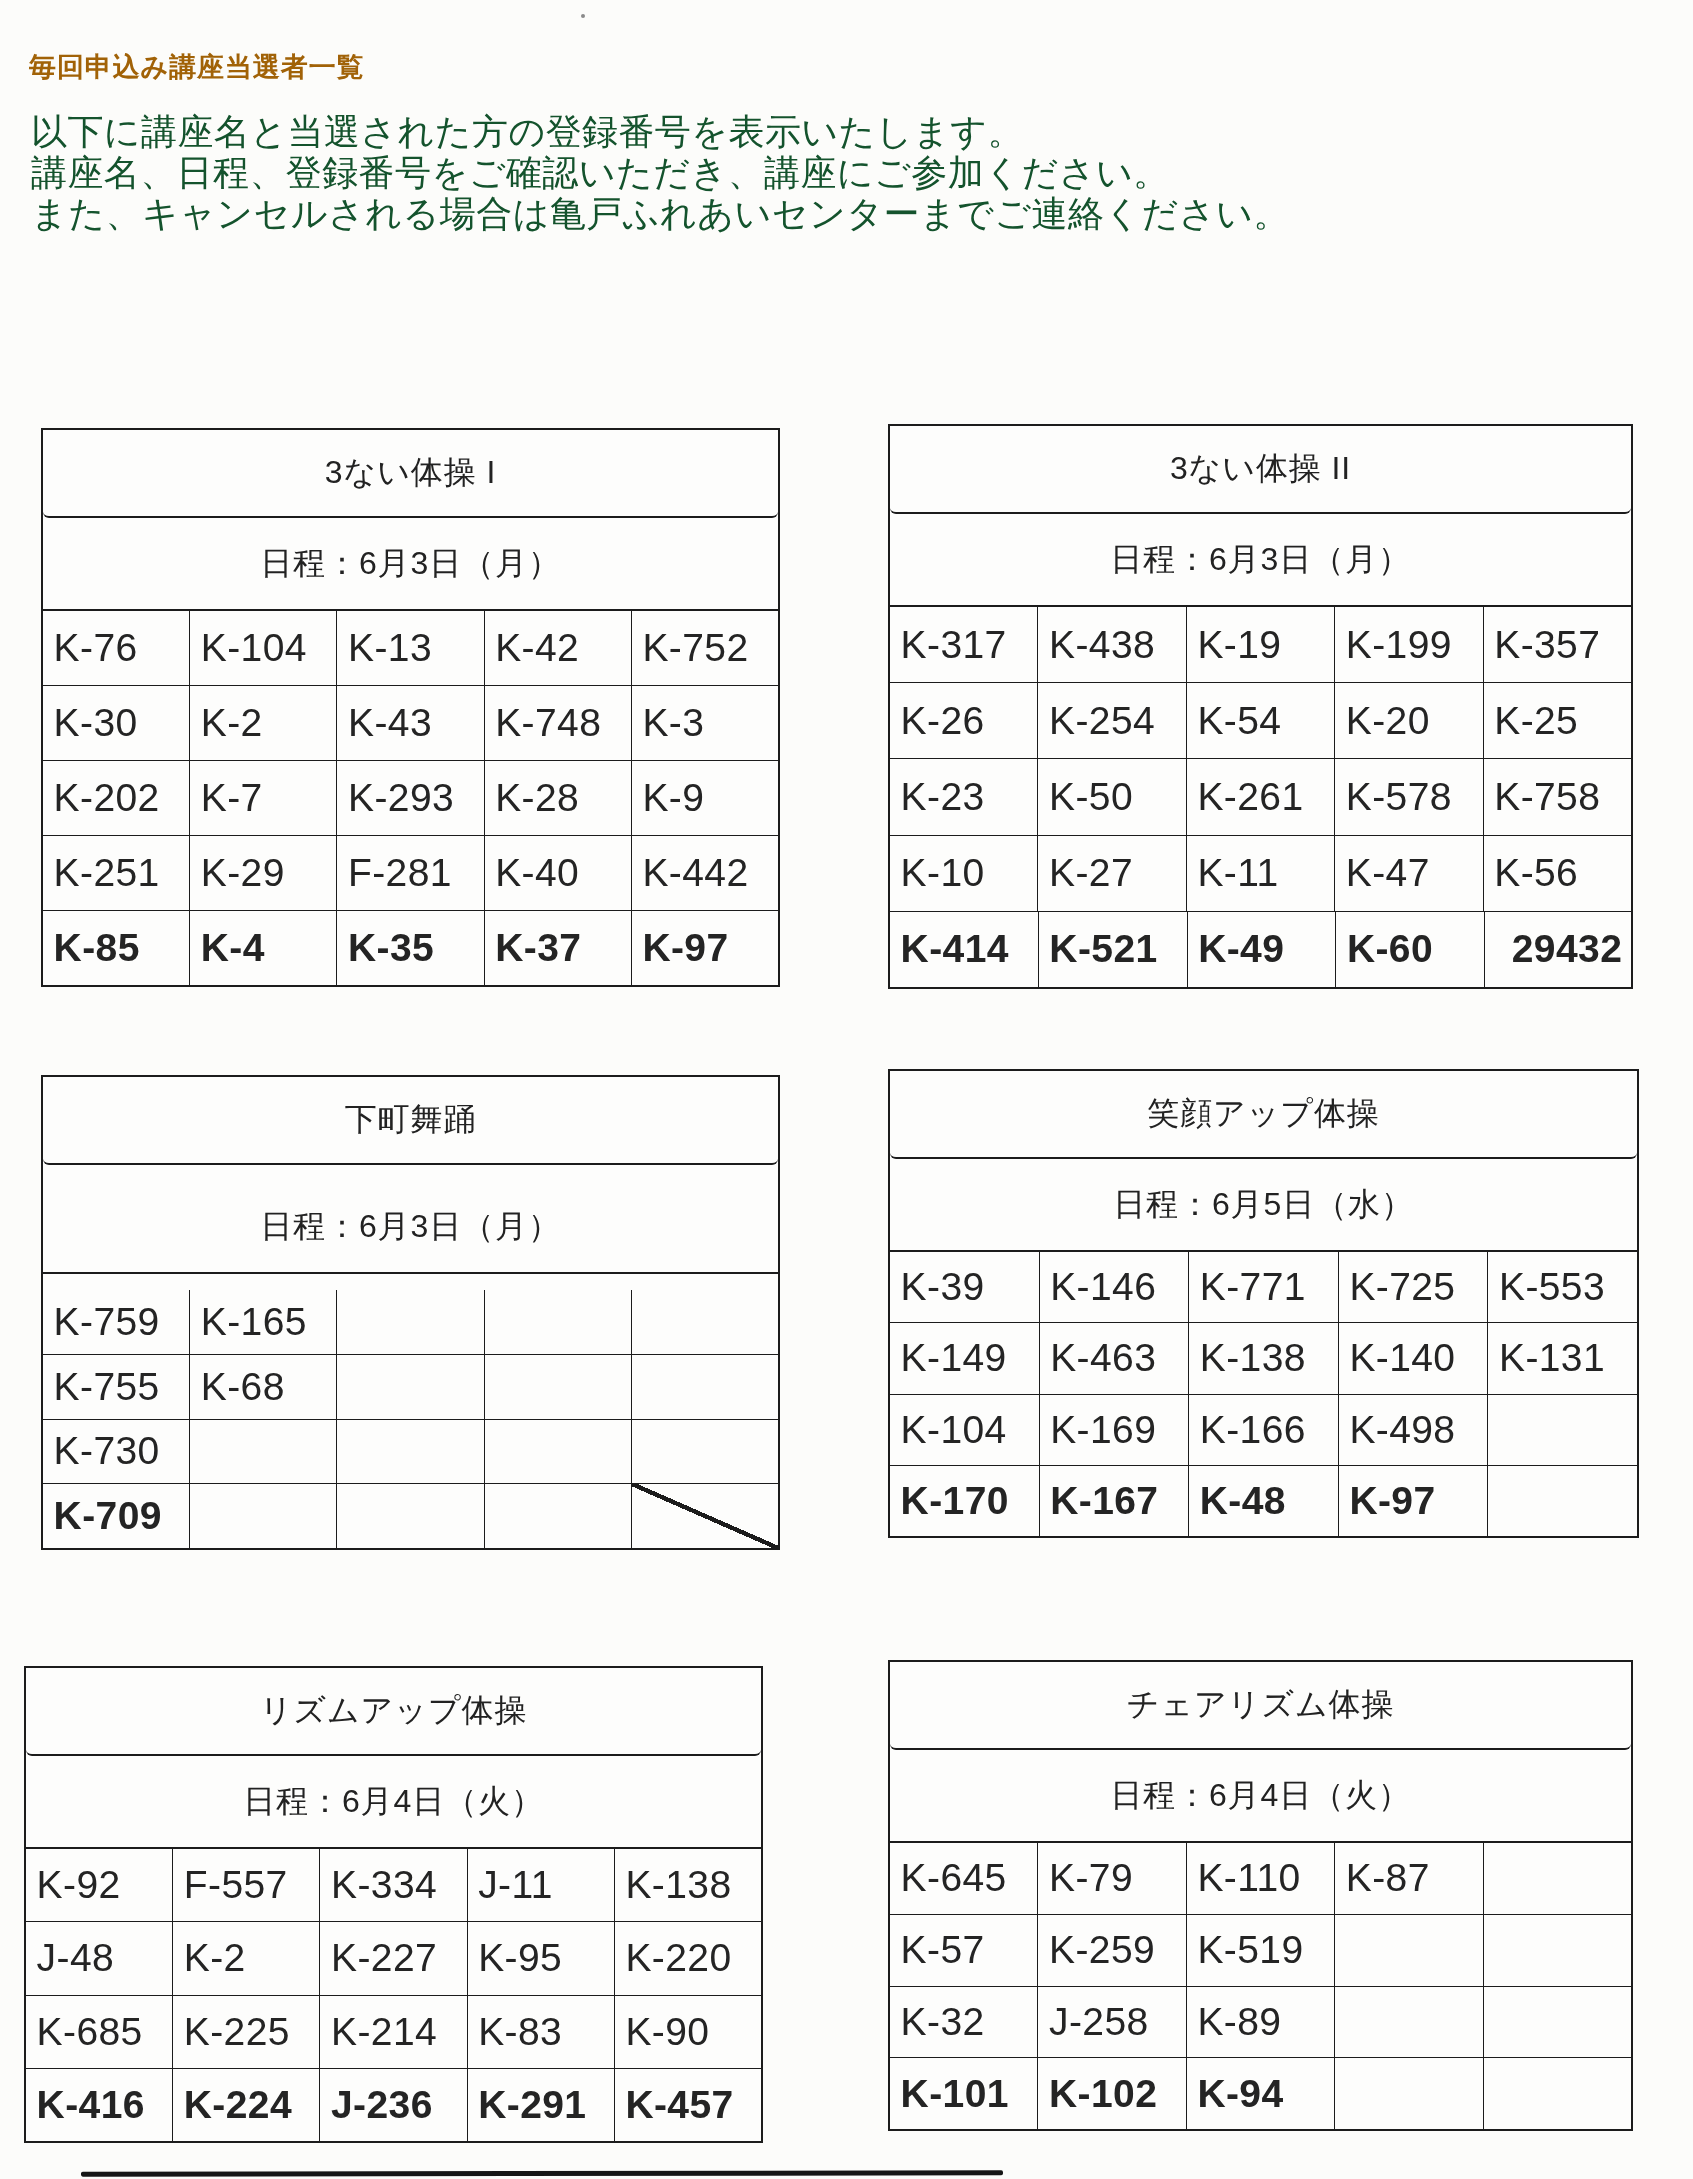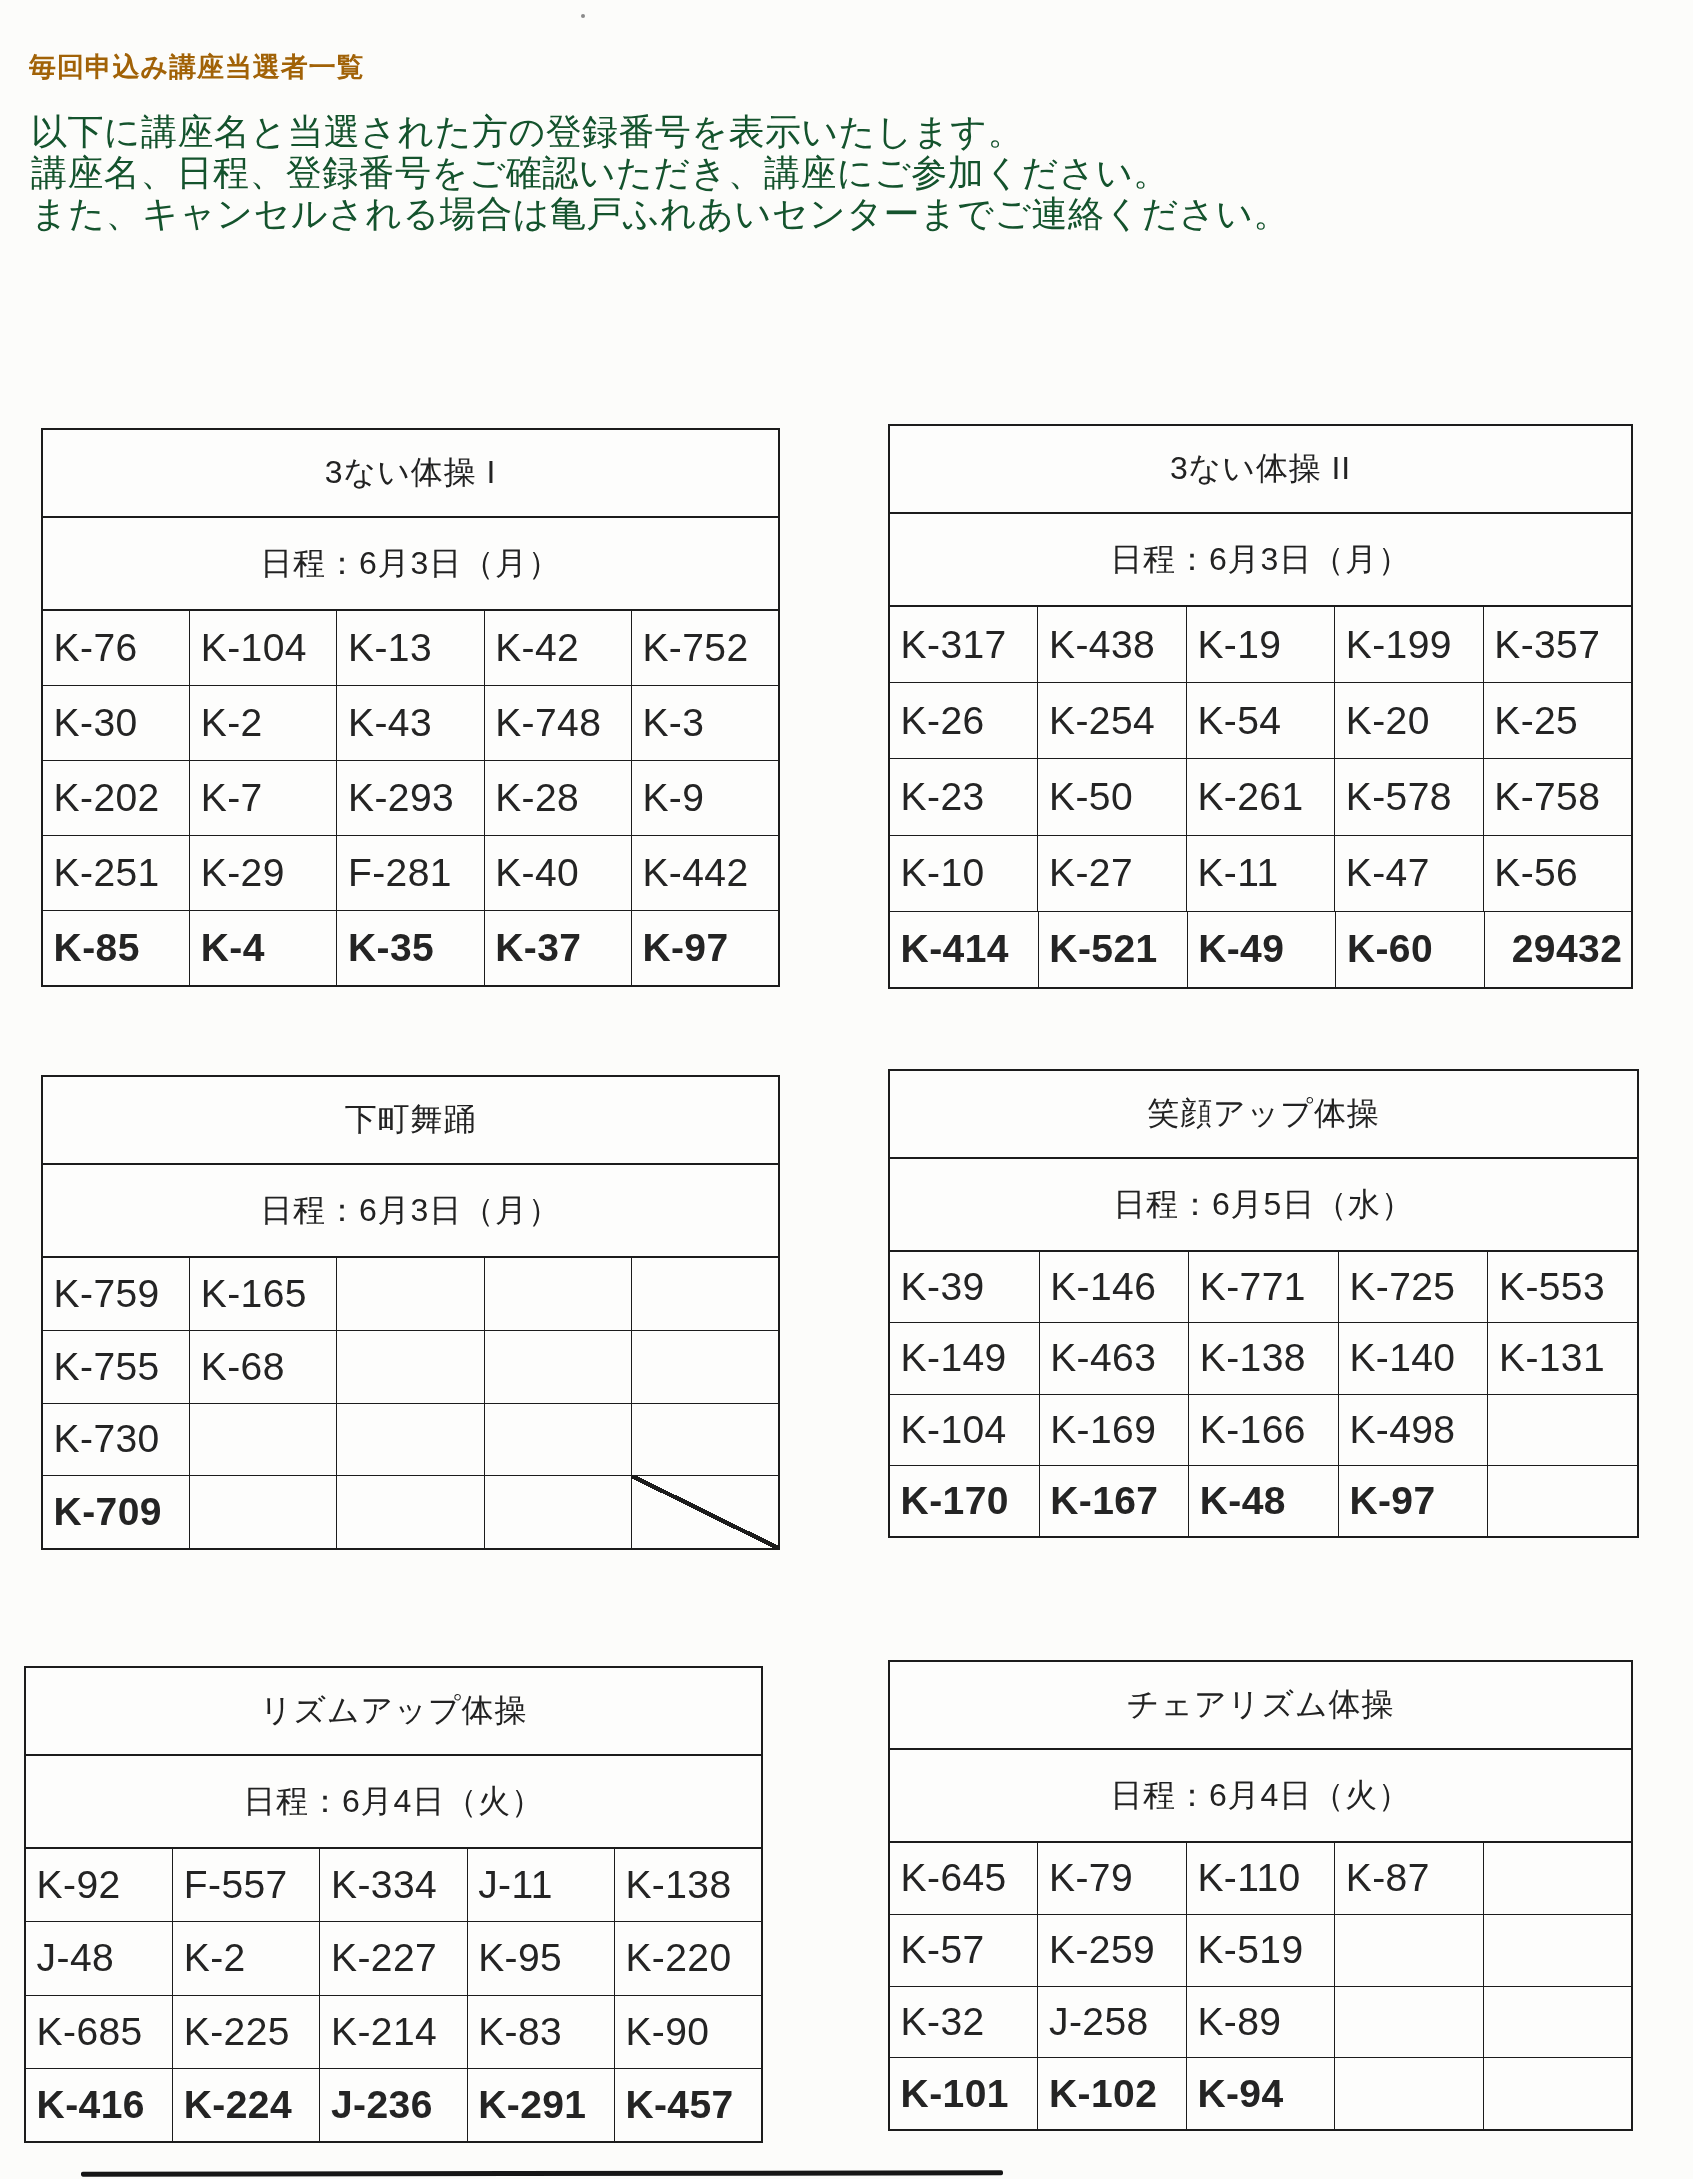--- a/index.html
+++ b/index.html
@@ -51,20 +51,21 @@
   .ttitle {
     height: 88px;
     flex: 0 0 auto;
     border-bottom: 2.6px solid #1c1c1c;
     display: flex;
     align-items: center;
     justify-content: center;
     font-size: 32px;
     letter-spacing: 0.9px;
     color: #222;
+    border-radius: 6px;
   }
   .tdate {
     height: 93px;
     flex: 0 0 auto;
     border-bottom: 2.6px solid #1c1c1c;
     display: flex;
     align-items: center;
     justify-content: center;
     font-size: 32px;
     letter-spacing: 0.9px;
@@ -218,21 +219,21 @@
         <div class="trow">
           <div class="tcell">K-414</div>
           <div class="tcell">K-521</div>
           <div class="tcell">K-49</div>
           <div class="tcell">K-60</div>
           <div class="tcell align-right">29432</div>
         </div>
       </div>
   </section>
 
-  <section class="ctable" style="left:41px; top:1075px; width:739px; height:475px;">
+  <section class="ctable" style="left:41px; top:1075px; width:739px; height:475px;gap:16px;">
     <div class="ttitle">下町舞踊</div>
     <div class="tdate">日程：6月3日（月）</div>
     <div class="tbody">
         <div class="trow">
           <div class="tcell">K-759</div>
           <div class="tcell">K-165</div>
           <div class="tcell"></div>
           <div class="tcell"></div>
           <div class="tcell"></div>
         </div>

